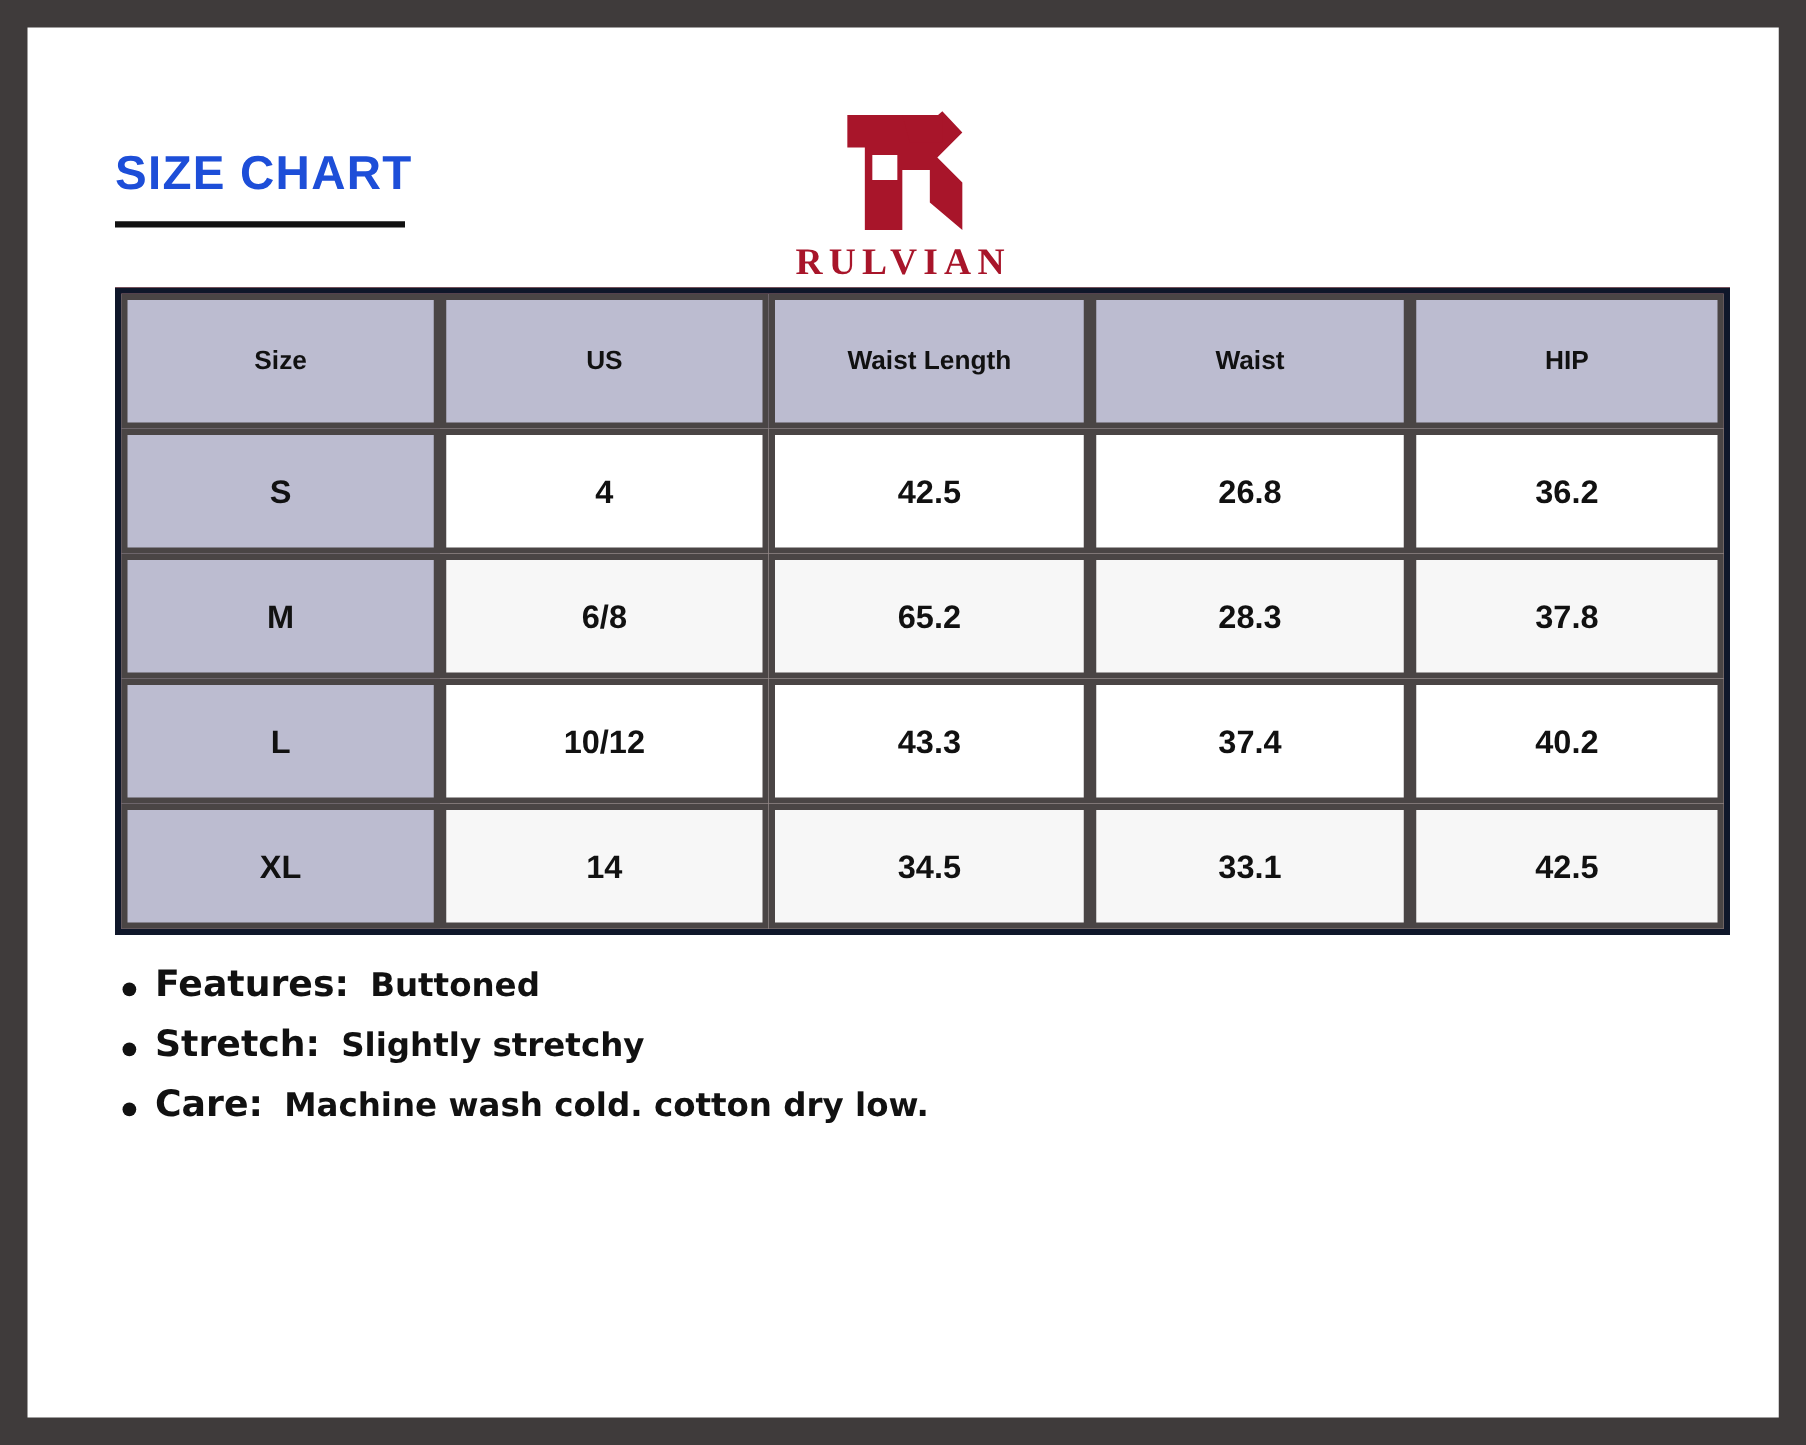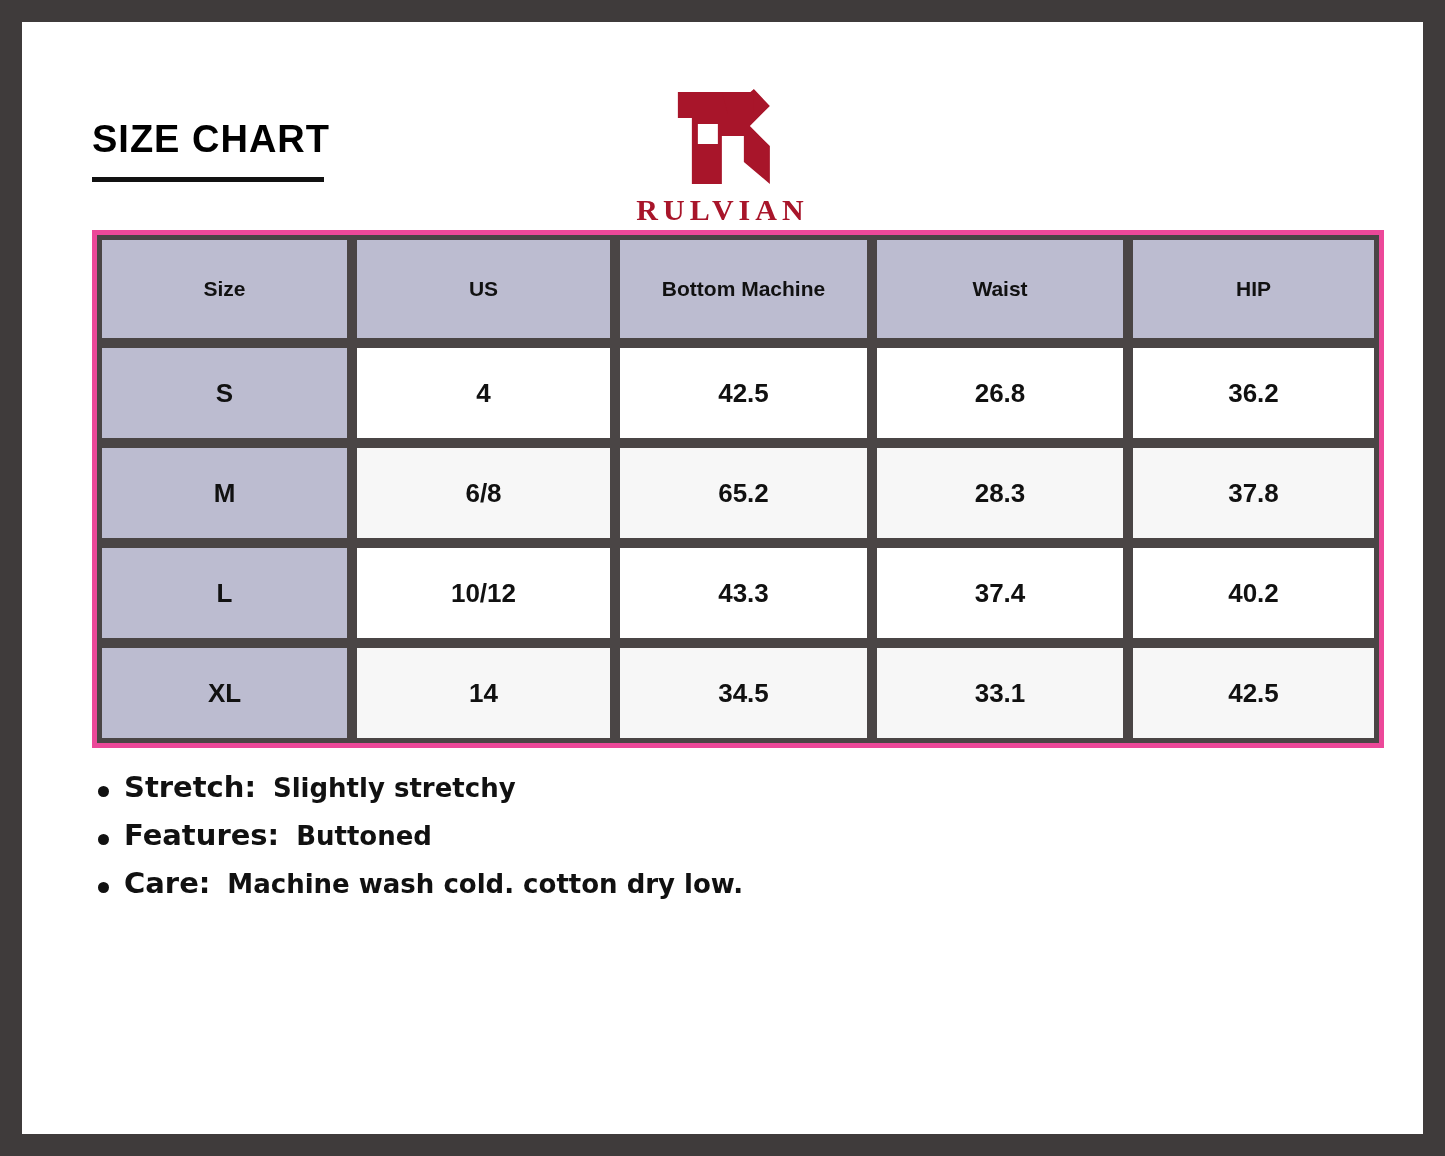--- a/index.html
+++ b/index.html
@@ -36,21 +36,21 @@
   }
   .title-block {
     position: absolute;
     left: 10px;
     top: 56px;
   }
   .title {
     font-size: 38px;
     font-weight: bold;
     letter-spacing: 1px;
-    color: #000000;
+    color: #1d4ed8;
     margin: 0;
   }
   .title-rule {
     width: 232px;
     height: 5px;
     background: #111111;
     margin-top: 16px;
   }
   .brand {
     position: absolute;
@@ -70,21 +70,21 @@
   }
   
   table.size-table {
     border-collapse: separate;
     border-spacing: 0;
     width: 1232px;
     margin-left: 10px;
     margin-top: 8px;
     table-layout: fixed;
     background: #b91c1c;
-    border: 5px solid #ec4899;
+    border: 5px solid #0f172a;
   }
   table.size-table td {
     border: 5px solid #4a4545;
     text-align: center;
     font-weight: bold;
     color: #111111;
     background: #ffffff;
   }
   thead td {
     background: #bcbcd0 !important;
@@ -176,21 +176,21 @@
         <col class="c0">
           <col class="c1">
           <col class="c2">
           <col class="c3">
           <col class="c4">
       </colgroup>
       <thead>
         <tr>
           <td>Size</td>
           <td>US</td>
-          <td>Bottom Machine</td>
+          <td>Waist Length</td>
           <td>Waist</td>
           <td>HIP</td>
         </tr>
       </thead>
       <tbody>
         <tr>
           <td class="size-col">S</td>
           <td>4</td>
           <td>42.5</td>
           <td>26.8</td>
@@ -215,26 +215,26 @@
           <td>14</td>
           <td>34.5</td>
           <td>33.1</td>
           <td>42.5</td>
         </tr>
       </tbody>
     </table>
 
     <ul class="notes">
       <li>
+        <span class="note-label">Features:</span>
+        <span class="note-value">Buttoned</span>
+      </li>
+      <li>
         <span class="note-label">Stretch:</span>
         <span class="note-value">Slightly stretchy</span>
-      </li>
-      <li>
-        <span class="note-label">Features:</span>
-        <span class="note-value">Buttoned</span>
       </li>
       <li>
         <span class="note-label">Care:</span>
         <span class="note-value">Machine wash cold. cotton dry low.</span>
       </li>
     </ul>
 
   </div>
 </div>
 

